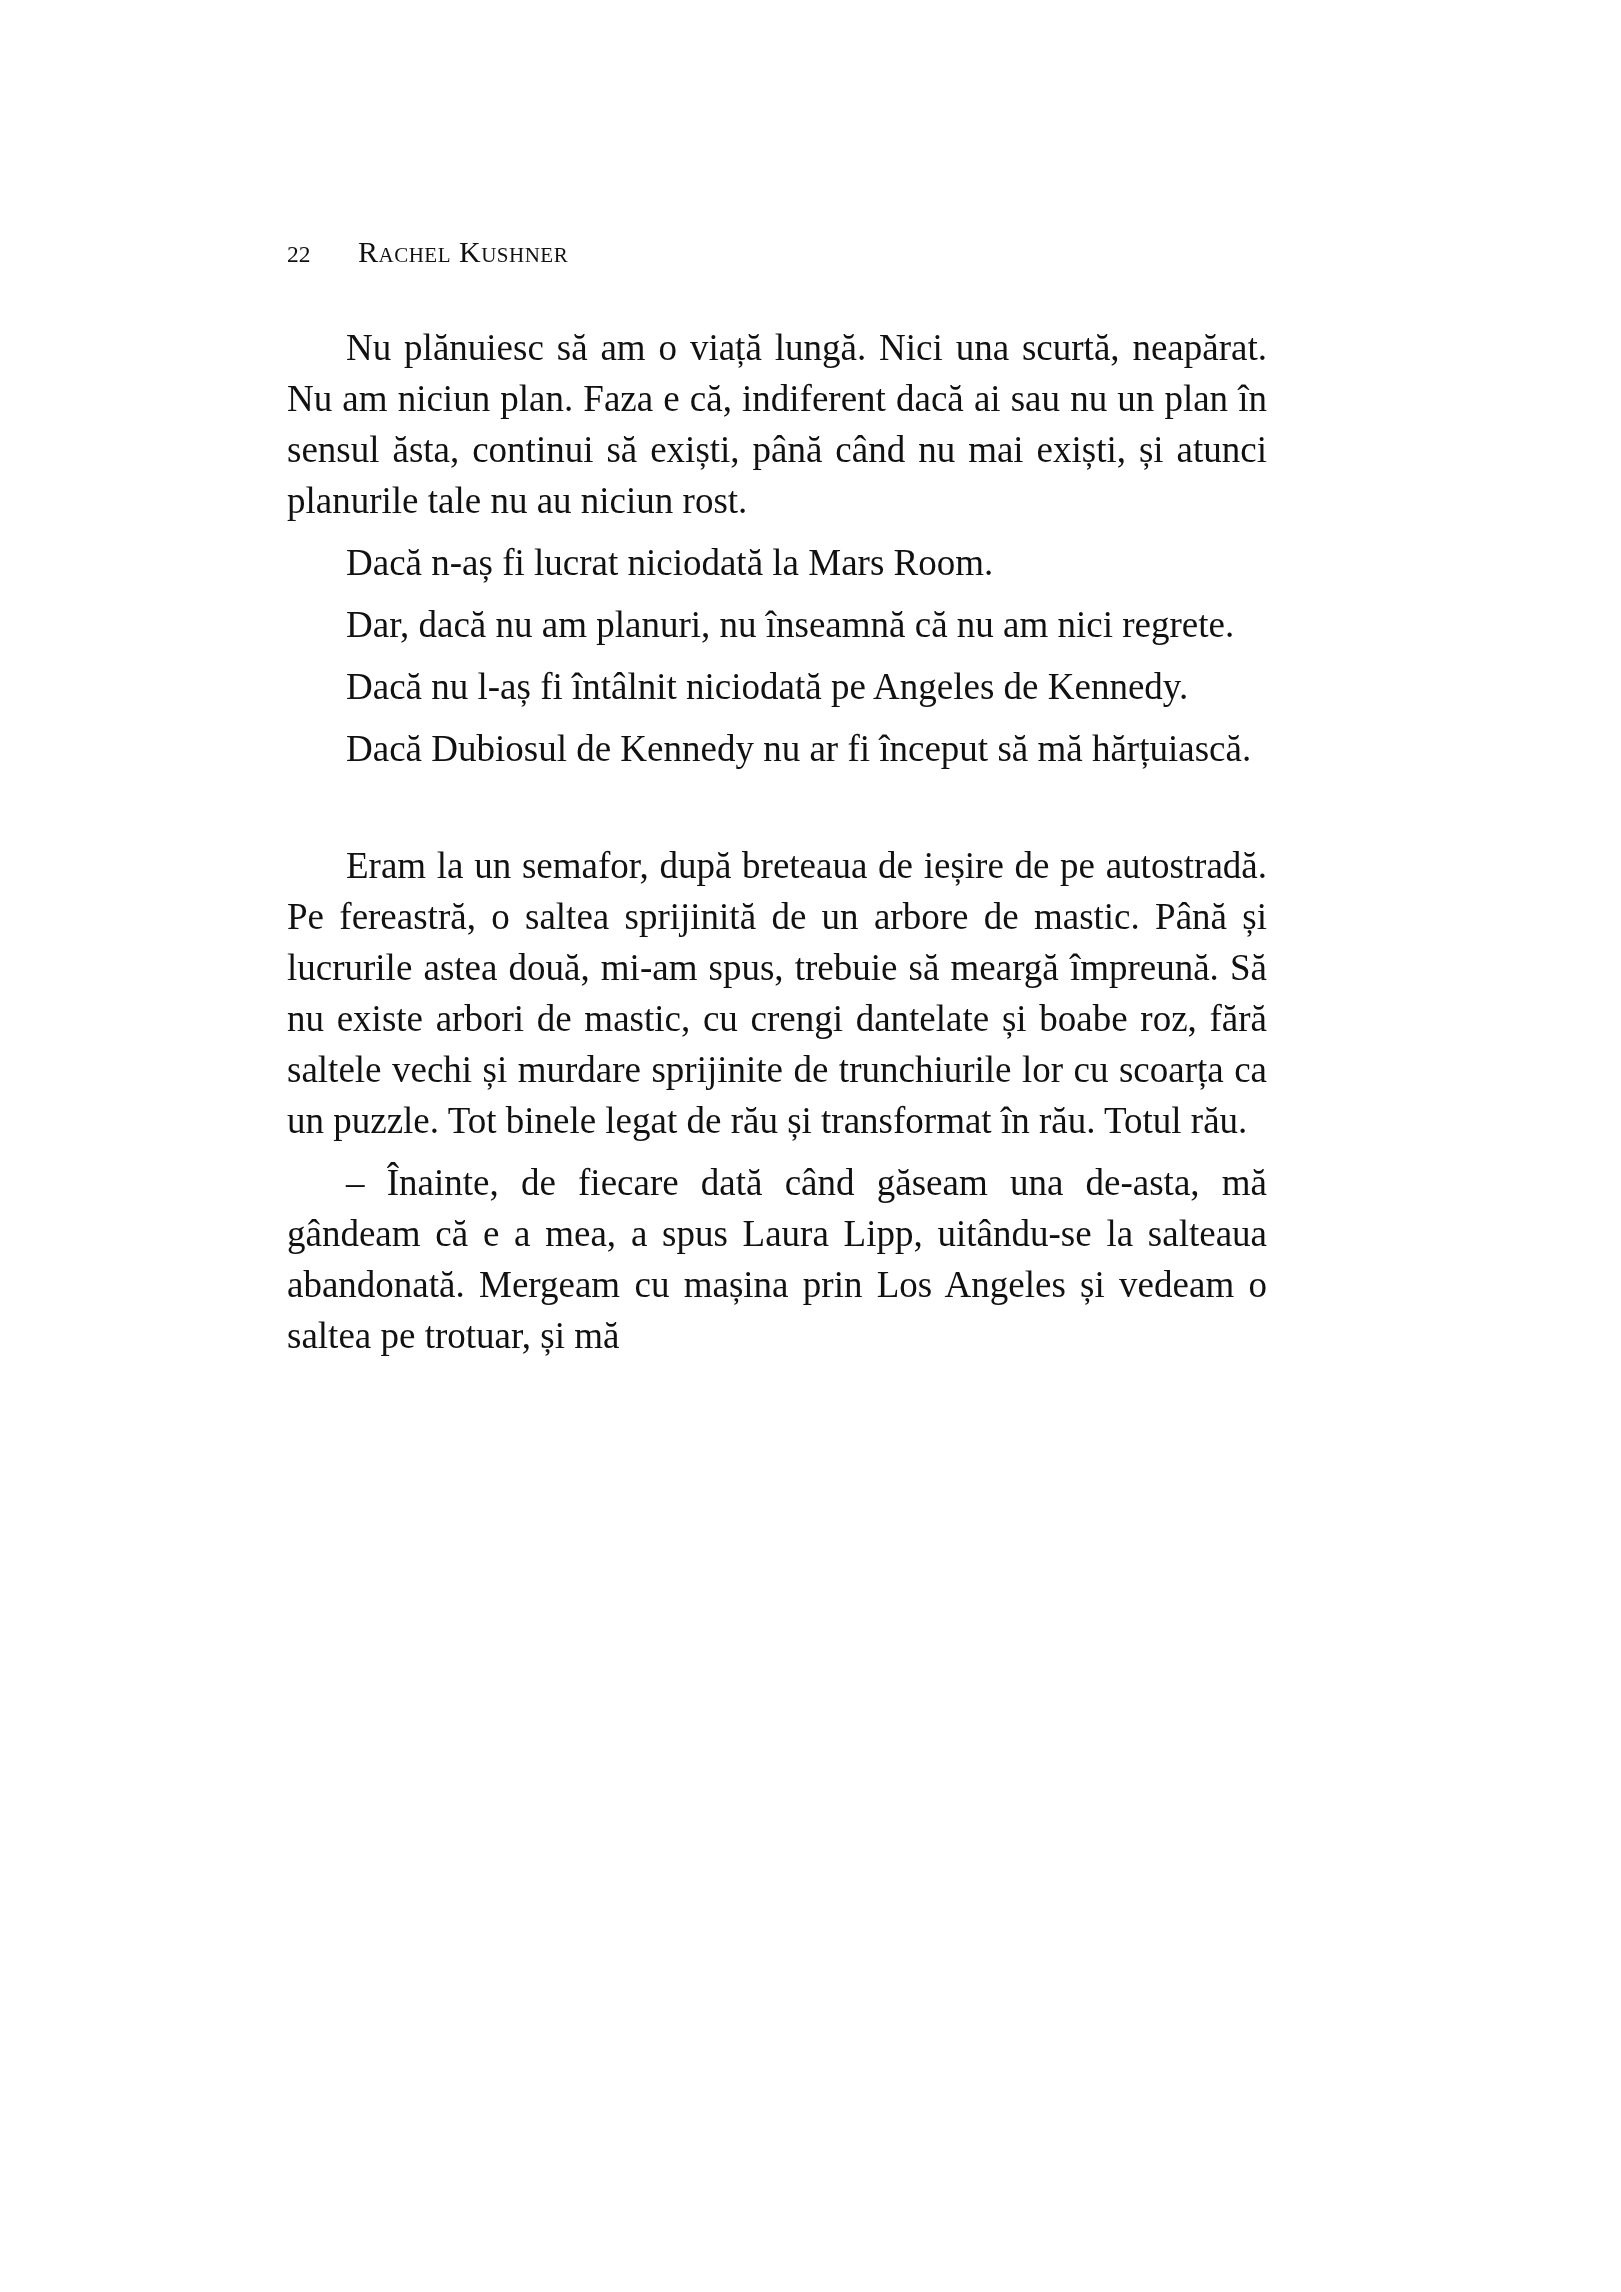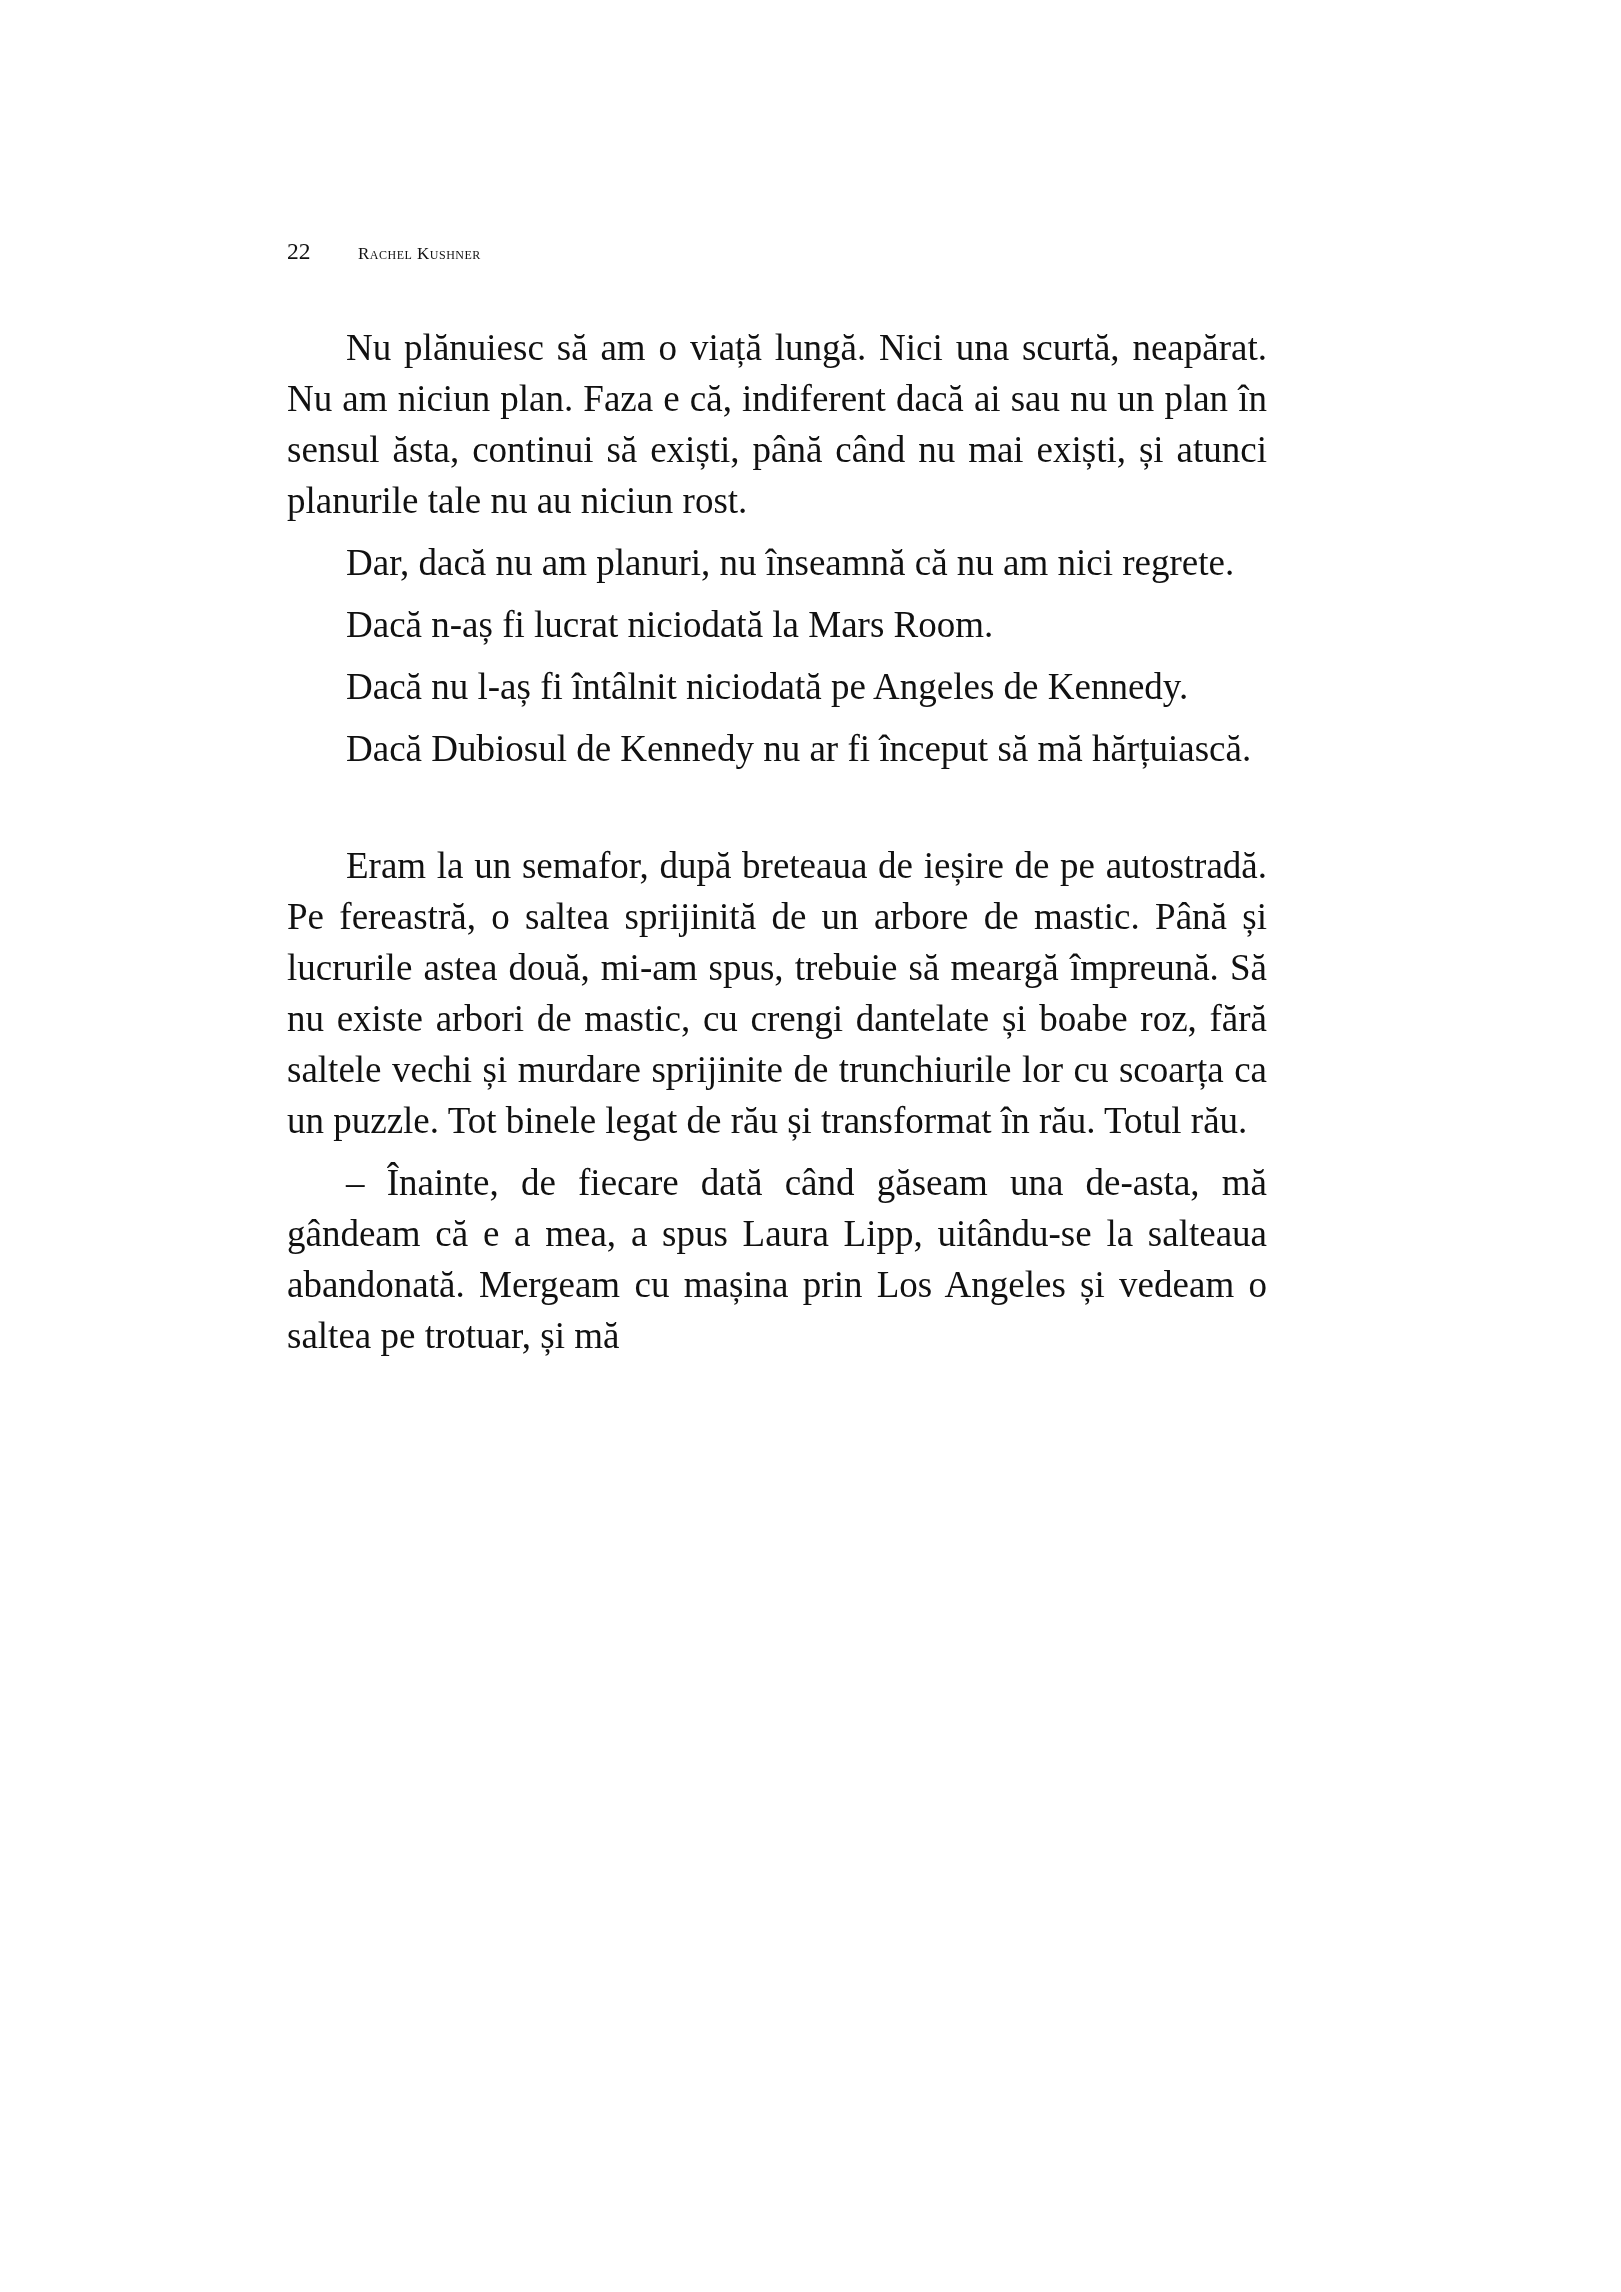--- a/index.html
+++ b/index.html
@@ -23,21 +23,21 @@
     line-height: 27.4px;
     white-space: nowrap;
   }
   .running-head .page-num {
     display: inline-block;
     width: 71px;
   }
   .running-head .author {
     font-variant: small-caps;
     letter-spacing: 0.5px;
-    font-size: 17px;
+    font-size: 30px;
   }
   .body-text {
     position: absolute;
     left: 287px;
     top: 311px;
     width: 980px;
     font-size: 37px;
     line-height: 51px;
     text-align: justify;
     hyphens: manual;
@@ -55,20 +55,20 @@
 </style>
 </head>
 <body>
 
 <div class="running-head">
   <span class="page-num">22</span><span class="author">Rachel Kushner</span>
 </div>
 
 <div class="body-text">
   <p class="indent">Nu plănuiesc să am o viață lungă. Nici una scurtă, neapărat. Nu am niciun plan. Faza e că, indiferent dacă ai sau nu un plan în sensul ăsta, continui să exiști, până când nu mai exiști, și atunci planurile tale nu au niciun rost.</p>
+  <p class="indent">Dacă n-aș fi lucrat niciodată la Mars Room.</p>
   <p class="indent">Dar, dacă nu am planuri, nu înseamnă că nu am nici regrete.</p>
-  <p class="indent">Dacă n-aș fi lucrat niciodată la Mars Room.</p>
   <p class="indent">Dacă nu l-aș fi întâlnit niciodată pe Angeles de Kennedy.</p>
   <p class="indent">Dacă Dubiosul de Kennedy nu ar fi început să mă hărțuiască.</p>
   <p class="indent section-start">Eram la un semafor, după breteaua de ieșire de pe autostradă. Pe fereastră, o saltea sprijinită de un arbore de mastic. Până și lucrurile astea două, mi-am spus, trebuie să meargă împreună. Să nu existe arbori de mastic, cu crengi dantelate și boabe roz, fără sal­tele vechi și murdare sprijinite de trunchiurile lor cu scoarța ca un puzzle. Tot binele legat de rău și trans­format în rău. Totul rău.</p>
   <p class="indent">– Înainte, de fiecare dată când găseam una de-asta, mă gândeam că e a mea, a spus Laura Lipp, uitân­du-se la salteaua abandonată. Mergeam cu mașina prin Los Angeles și vedeam o saltea pe trotuar, și mă</p>
 </div>
 
 
 </body></html>

